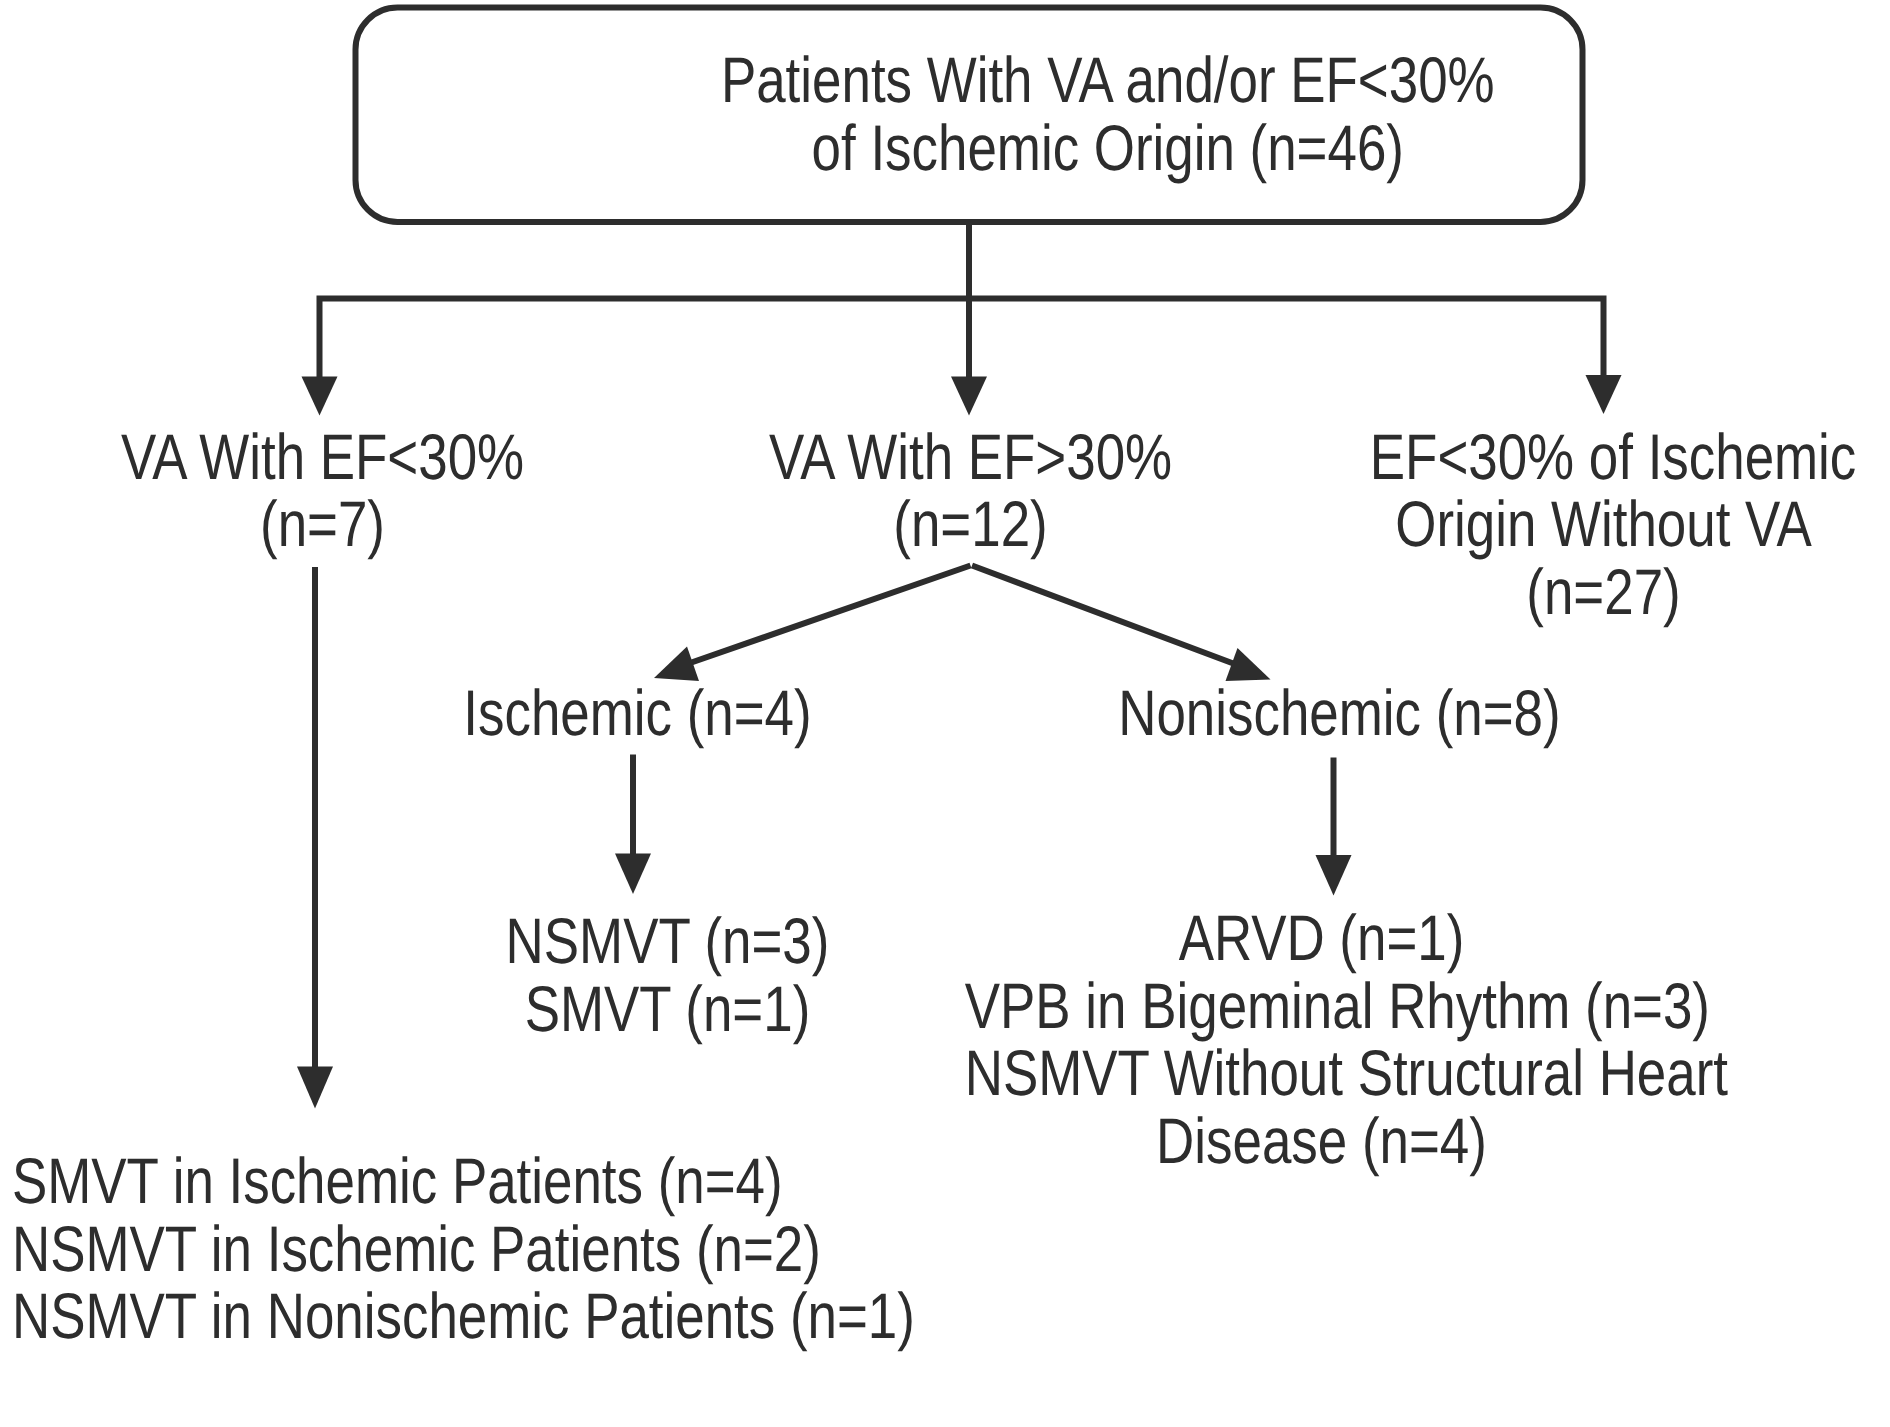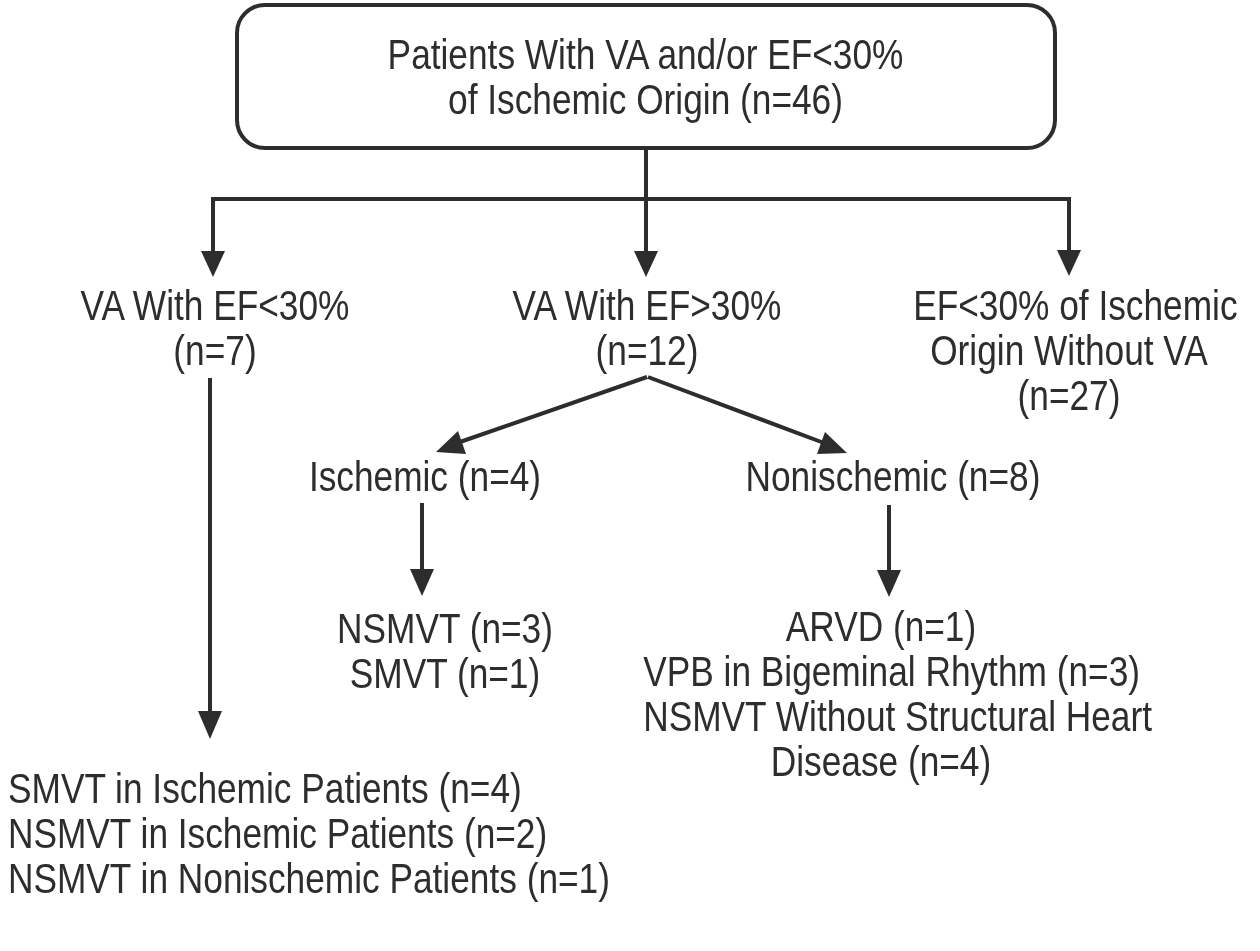--- a/index.html
+++ b/index.html
@@ -29,21 +29,21 @@
   .node.left   { text-align: left;  transform: scaleX(0.82); transform-origin: 0 0; }
   .rootbox {
     position: absolute;
     left: 235px; top: 3px;
     width: 814px; height: 139px;
     border: 4px solid var(--ink);
     border-radius: 30px;
     display: flex;
     flex-direction: column;
     justify-content: center;
-    align-items: center;
+    align-items: flex-end;
   }
   .rootbox .inner {
     font-size: 43px;
     line-height: 45px;
     text-align: center;
     white-space: nowrap;
     transform: scaleX(0.82);
     transform-origin: 50% 50%;
   }
   .tline { pointer-events: none; }

